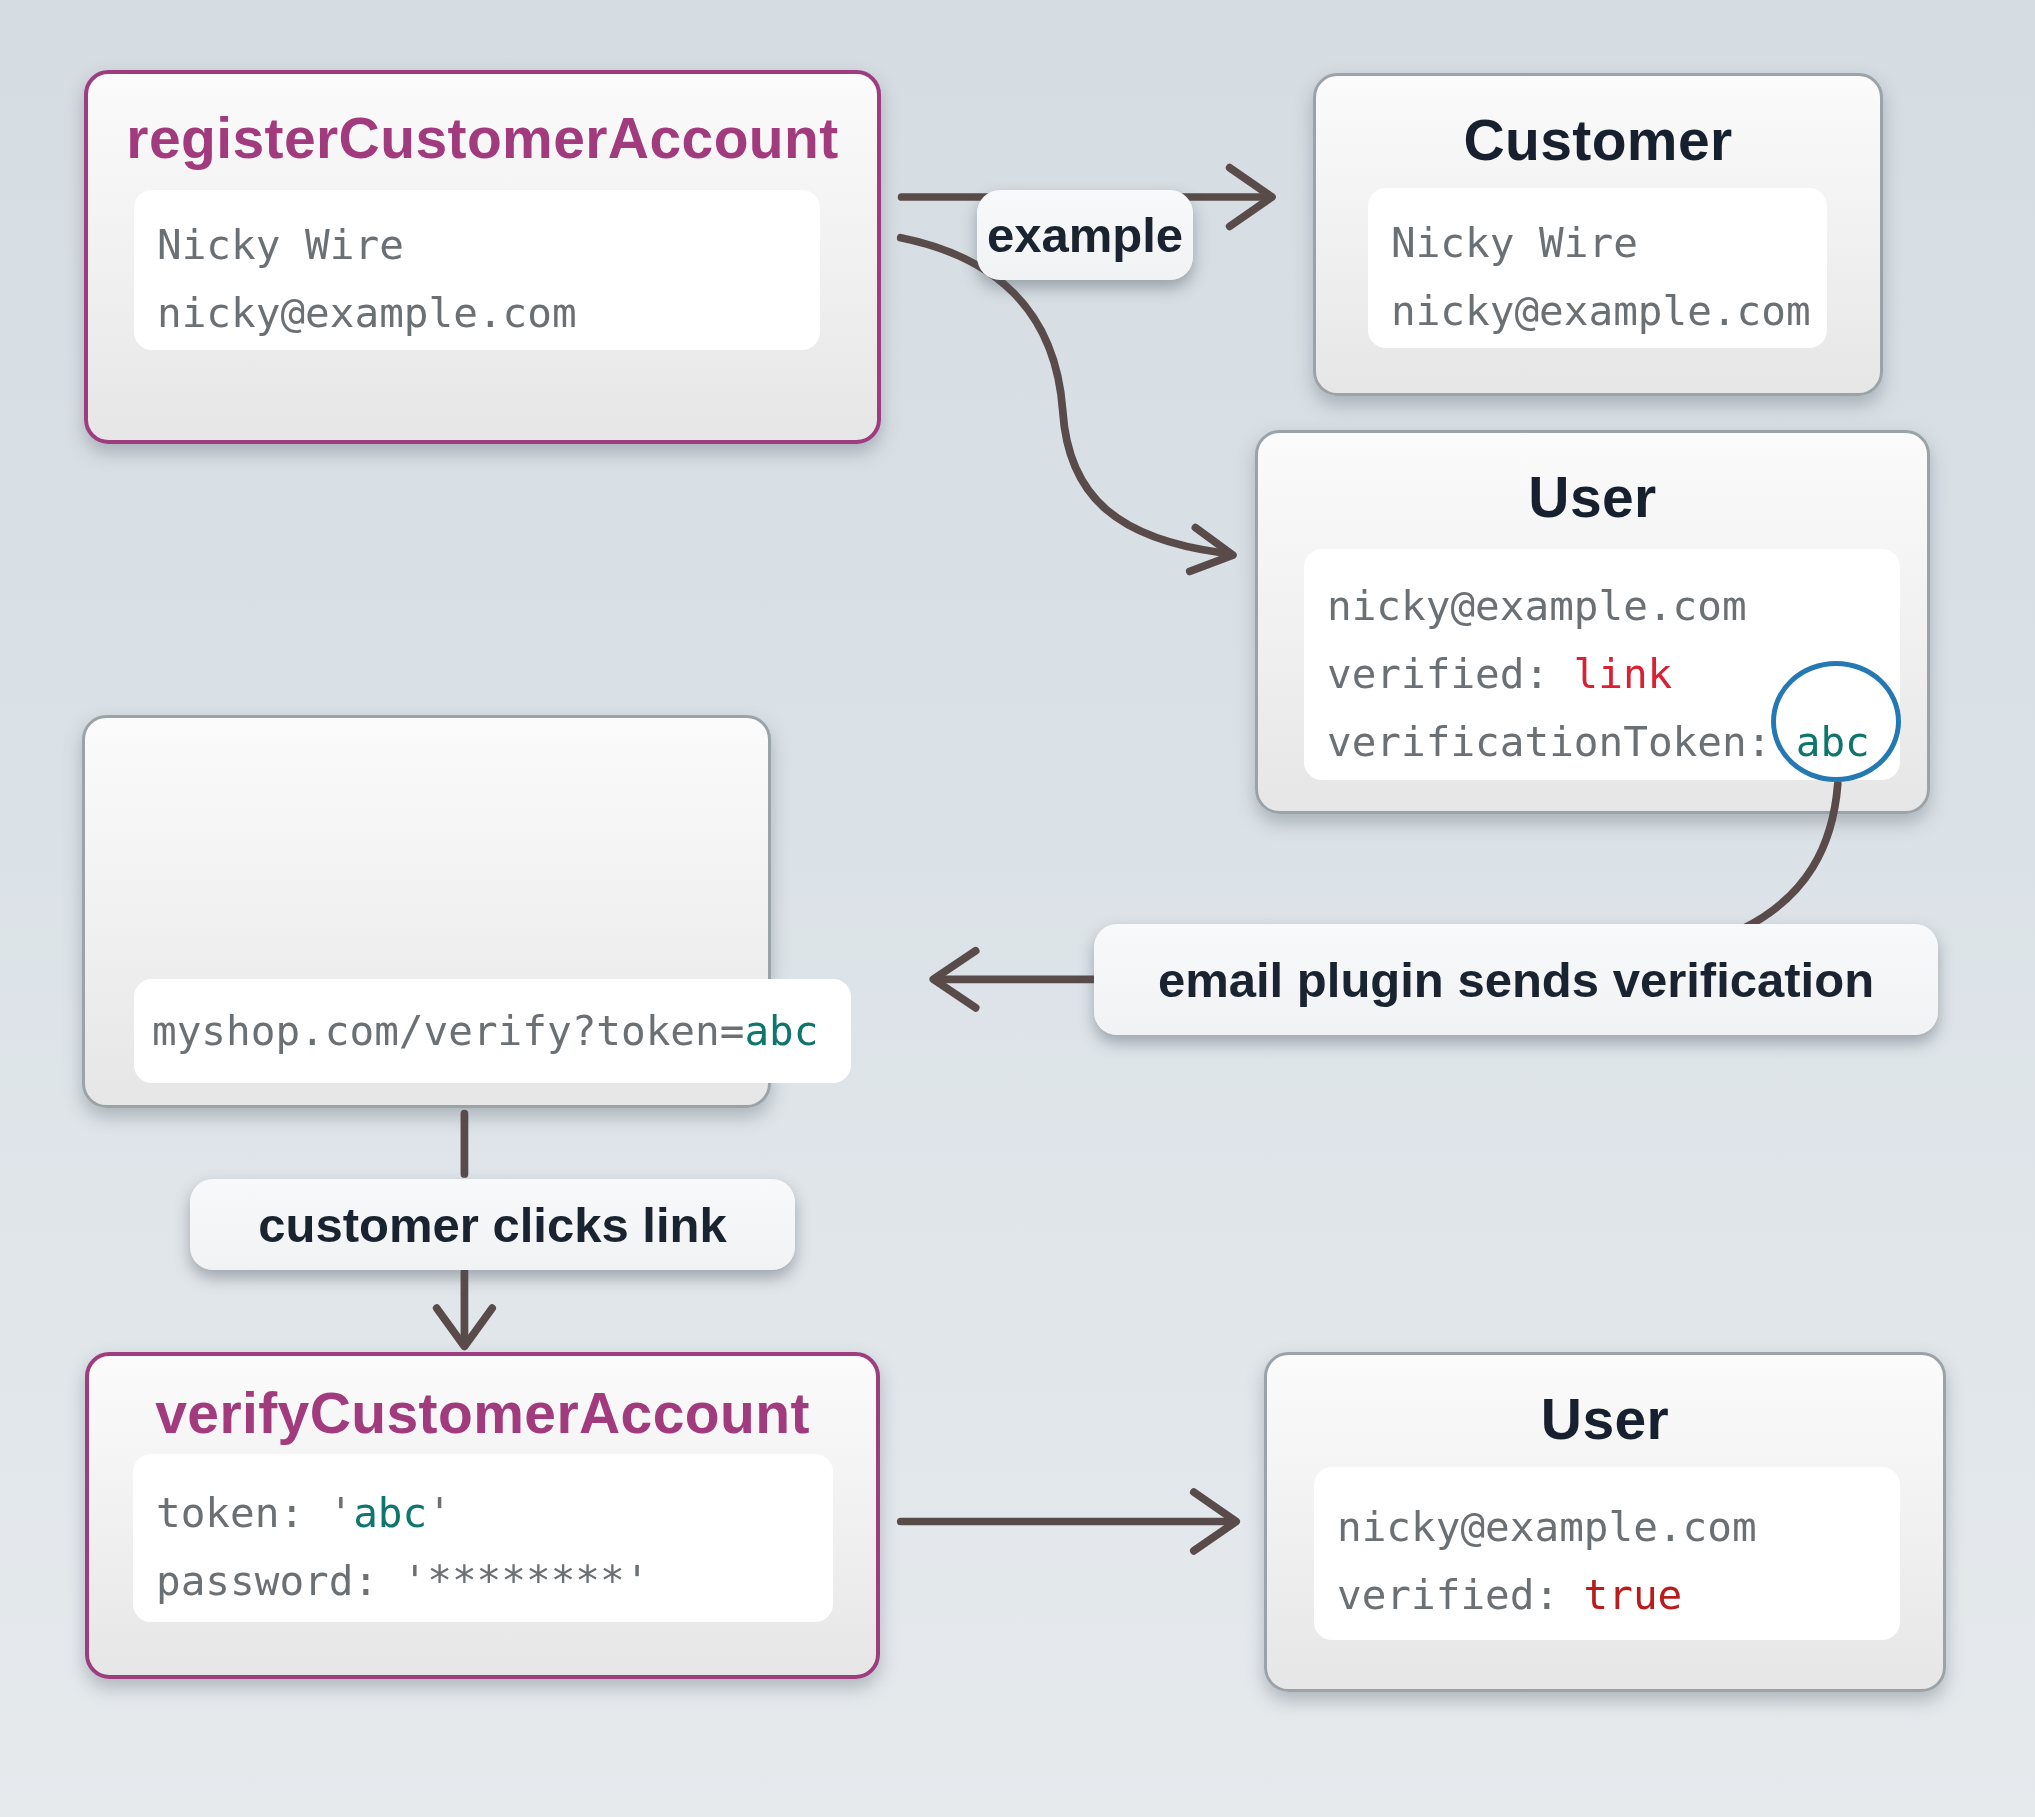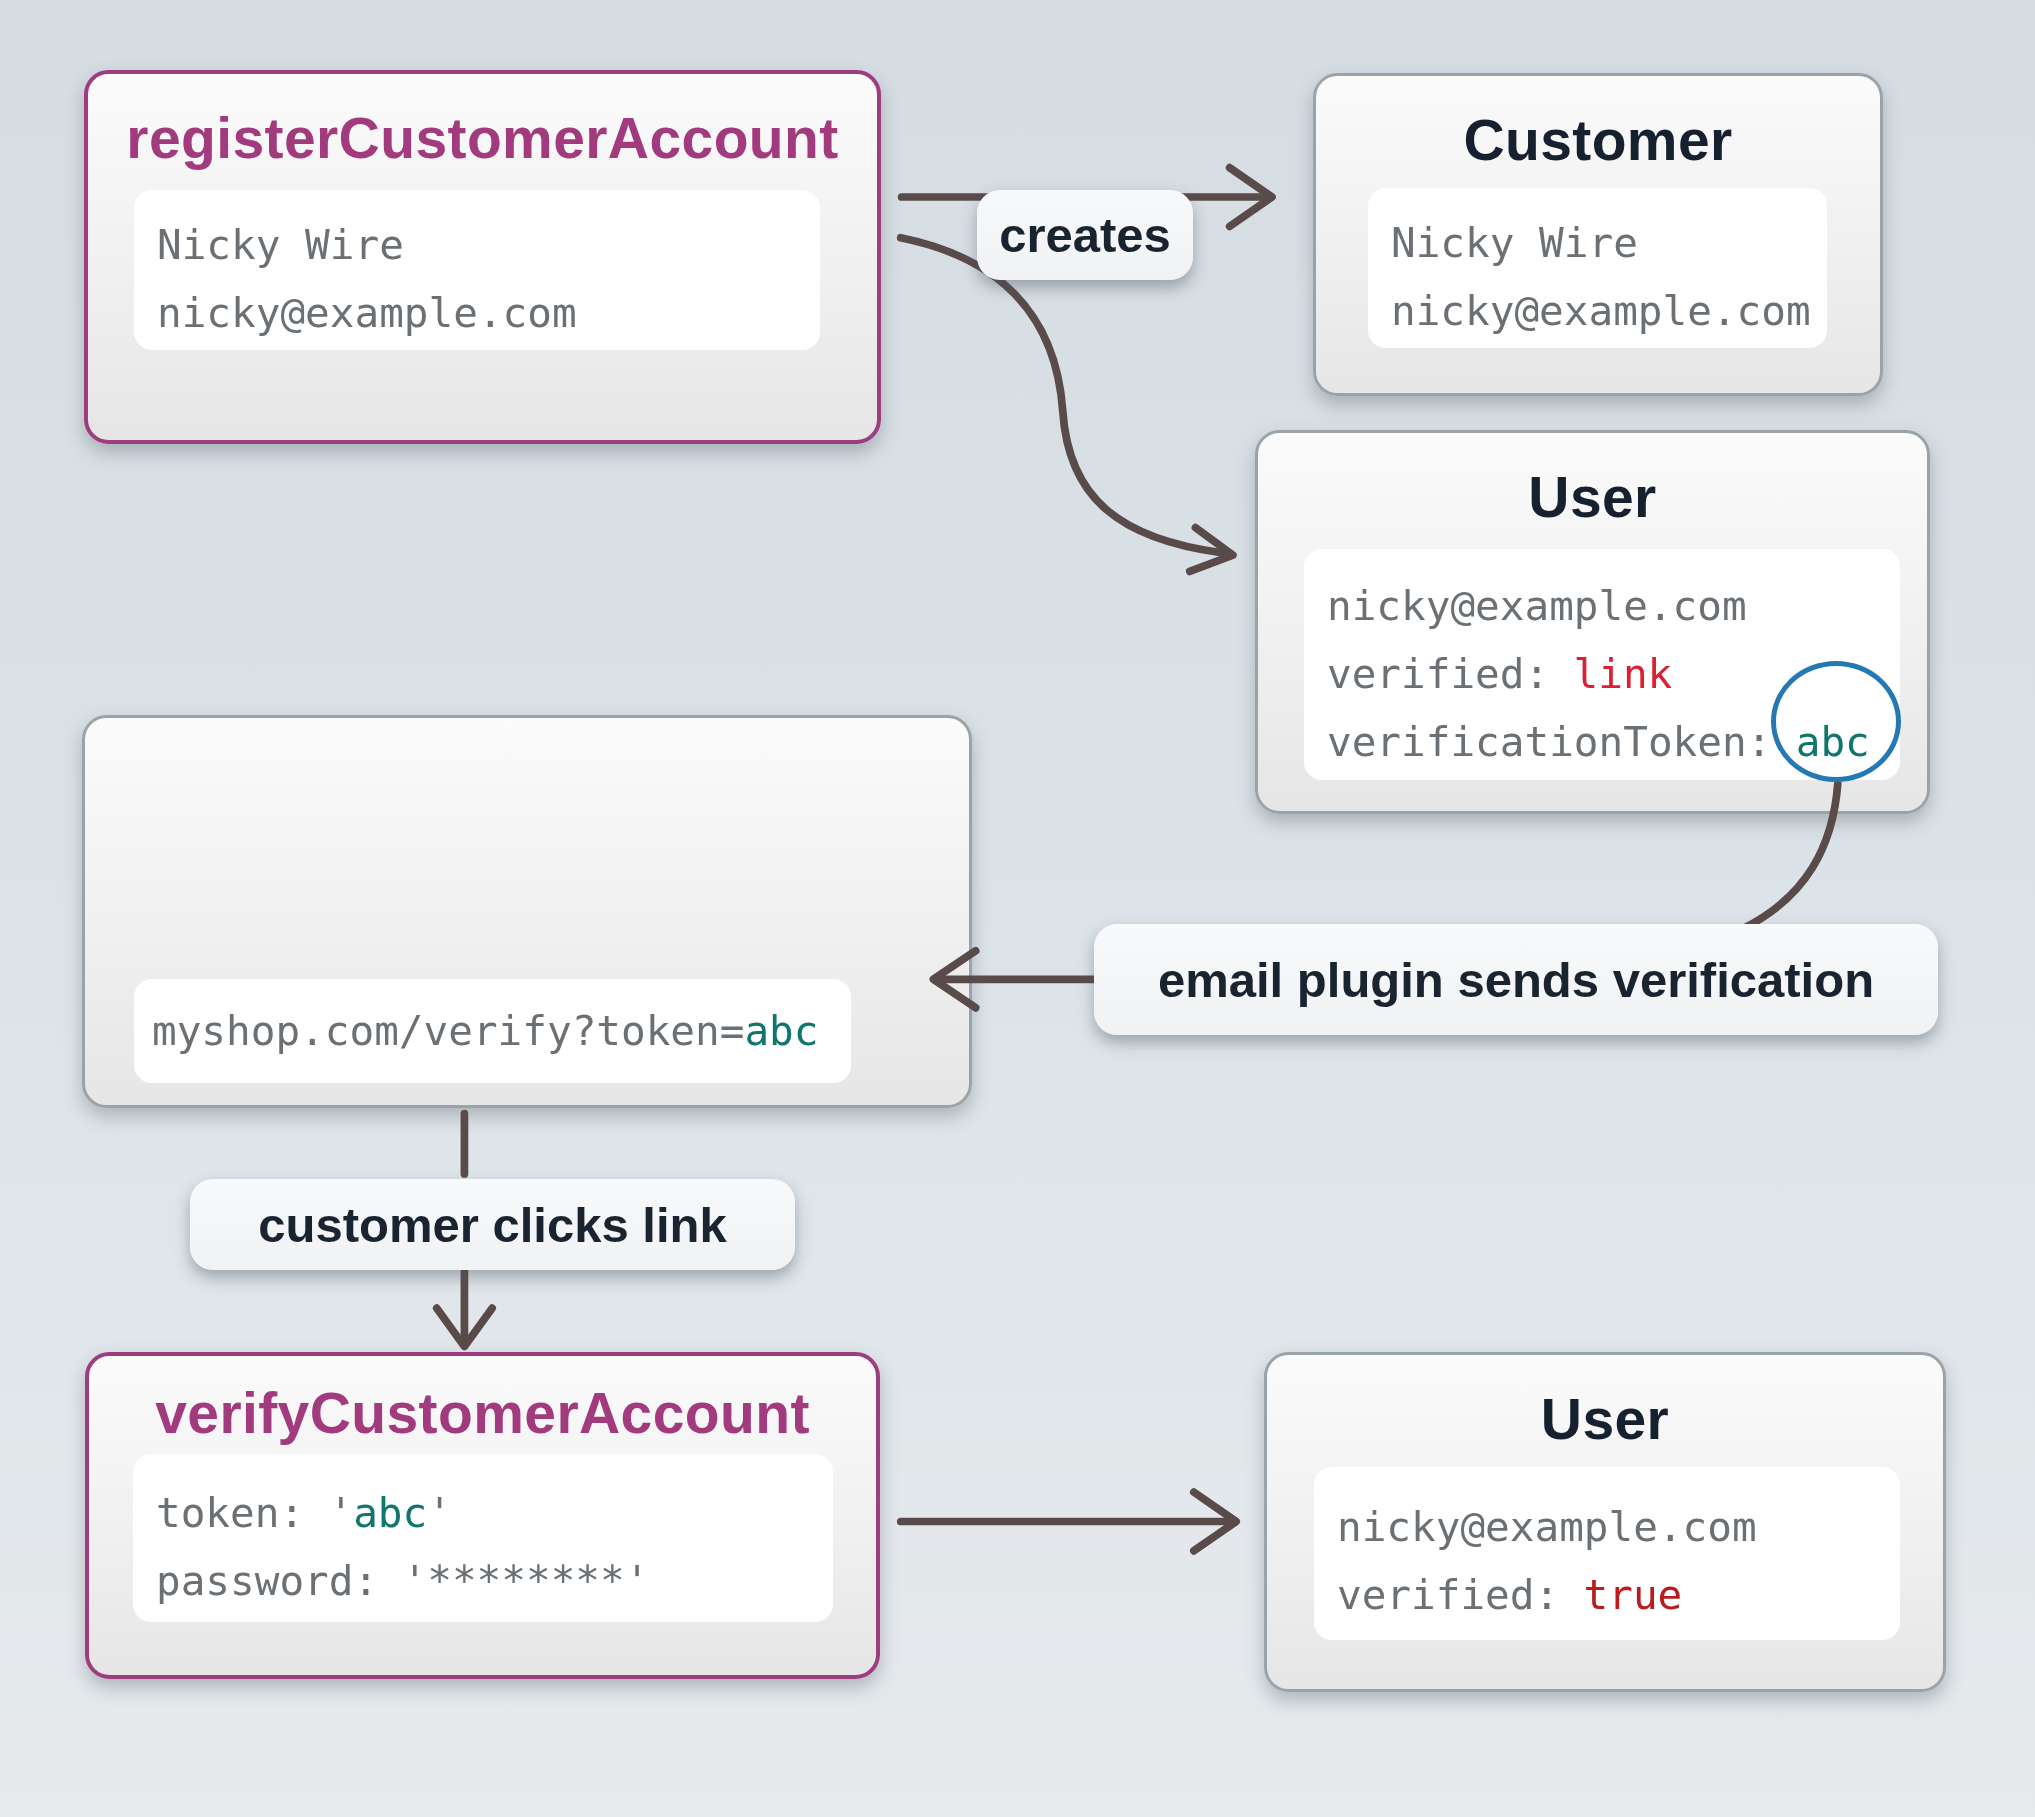--- a/index.html
+++ b/index.html
@@ -78,39 +78,39 @@
   </div>
 
   <div class="entity" style="left:1313px; top:73px; width:570px; height:323px;">
     <div class="title">Customer</div>
     <div class="inner" style="left:52px; top:112px; width:459px; height:160px; padding-top:11.4px;">
       <div class="ln"><span>Nicky Wire</span></div>
       <div class="ln"><span>nicky@example.com</span></div>
     </div>
   </div>
 
-  <div class="pill" style="left:977px; top:190px; width:216px; height:90px;">creates</div>
+  <div class="pill" style="left:977px; top:190px; width:216px; height:90px;">example</div>
 
   <div class="entity" style="left:1255px; top:430px; width:675px; height:384px;">
     <div class="title">User</div>
     <div class="inner" style="left:46px; top:116px; width:596px; height:231px; padding-top:13px;">
       <div class="ln"><span>nicky@example.com</span></div>
       <div class="ln">
         <span>verified:</span>
         <span class="val v-red">link</span>
       </div>
       <div class="ln">
         <span>verificationToken:</span>
         <span class="val v-blue">abc</span>
       </div>
     </div>
   </div>
   <div class="token-ellipse"></div>
 
-  <div class="entity" style="left:82px; top:715px; width:890px; height:393px;">
+  <div class="entity" style="left:82px; top:715px; width:689px; height:393px;">
     <div class="inner" style="left:49px; top:261px; width:717px; height:104px; display:flex; align-items:center;">
       <span style="padding-left:18px;">myshop.com/verify?token=</span>
         <span class="v-blue">abc</span>
     </div>
   </div>
   <svg class="mail-icon" viewBox="0 0 270 150">
     <path d="M 62 44 V 30 Q 62 14 78 14 H 240 Q 256 14 256 30 V 120 Q 256 136 240 136 H 78 Q 62 136 62 120 V 106"></path>
     <path d="M 68 22 L 159 84 L 250 22"></path>
     <path d="M 68 128 L 159 73 L 250 128"></path>
     <path d="M 18 58 H 66"></path>

